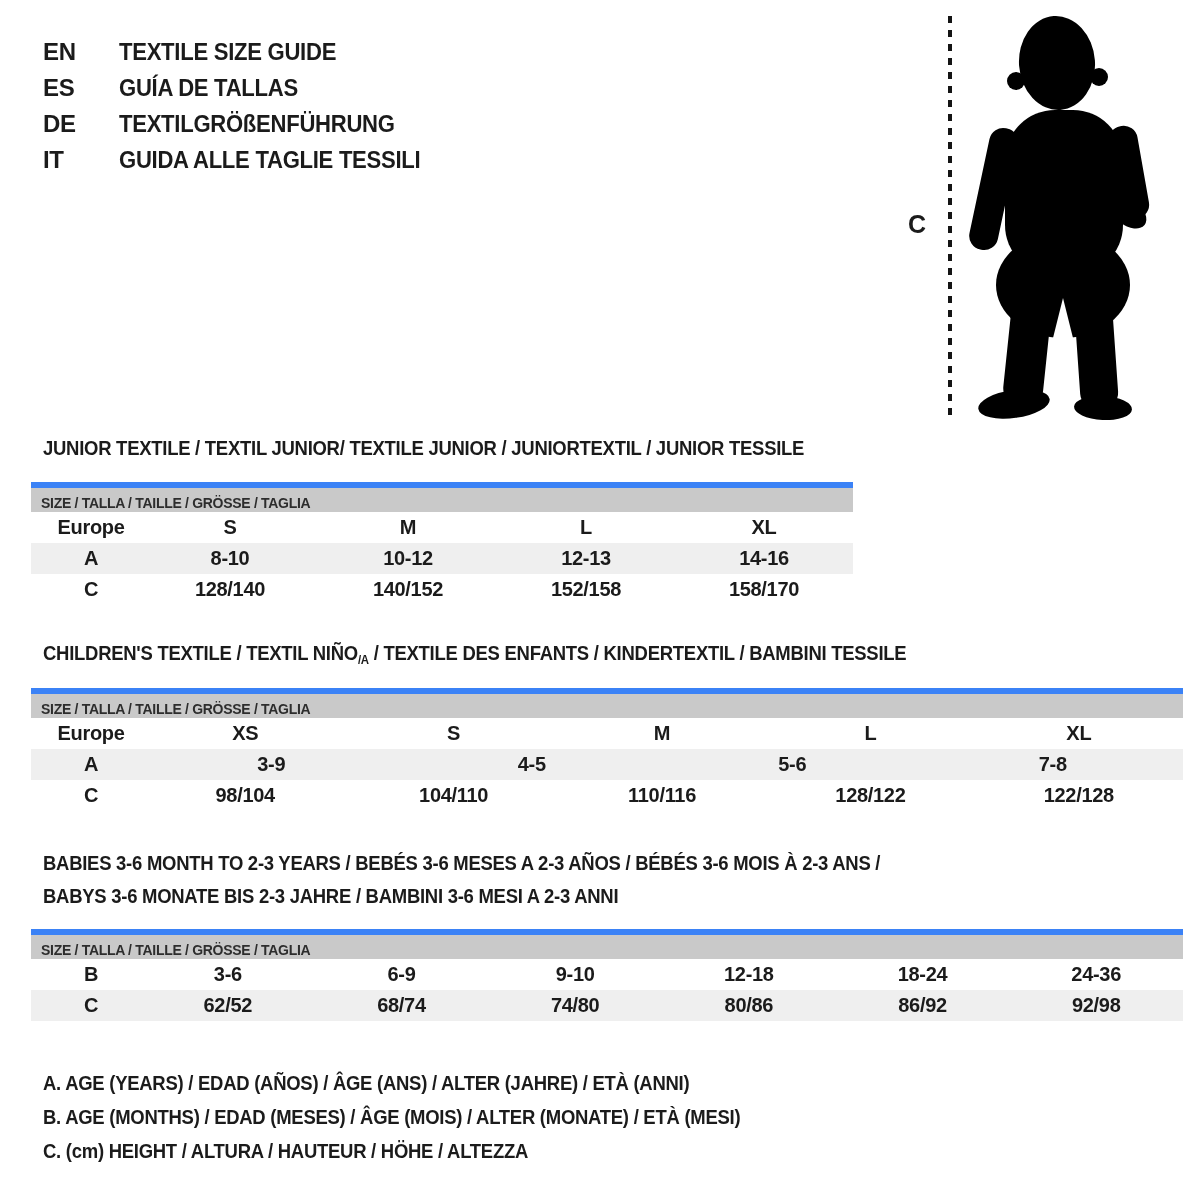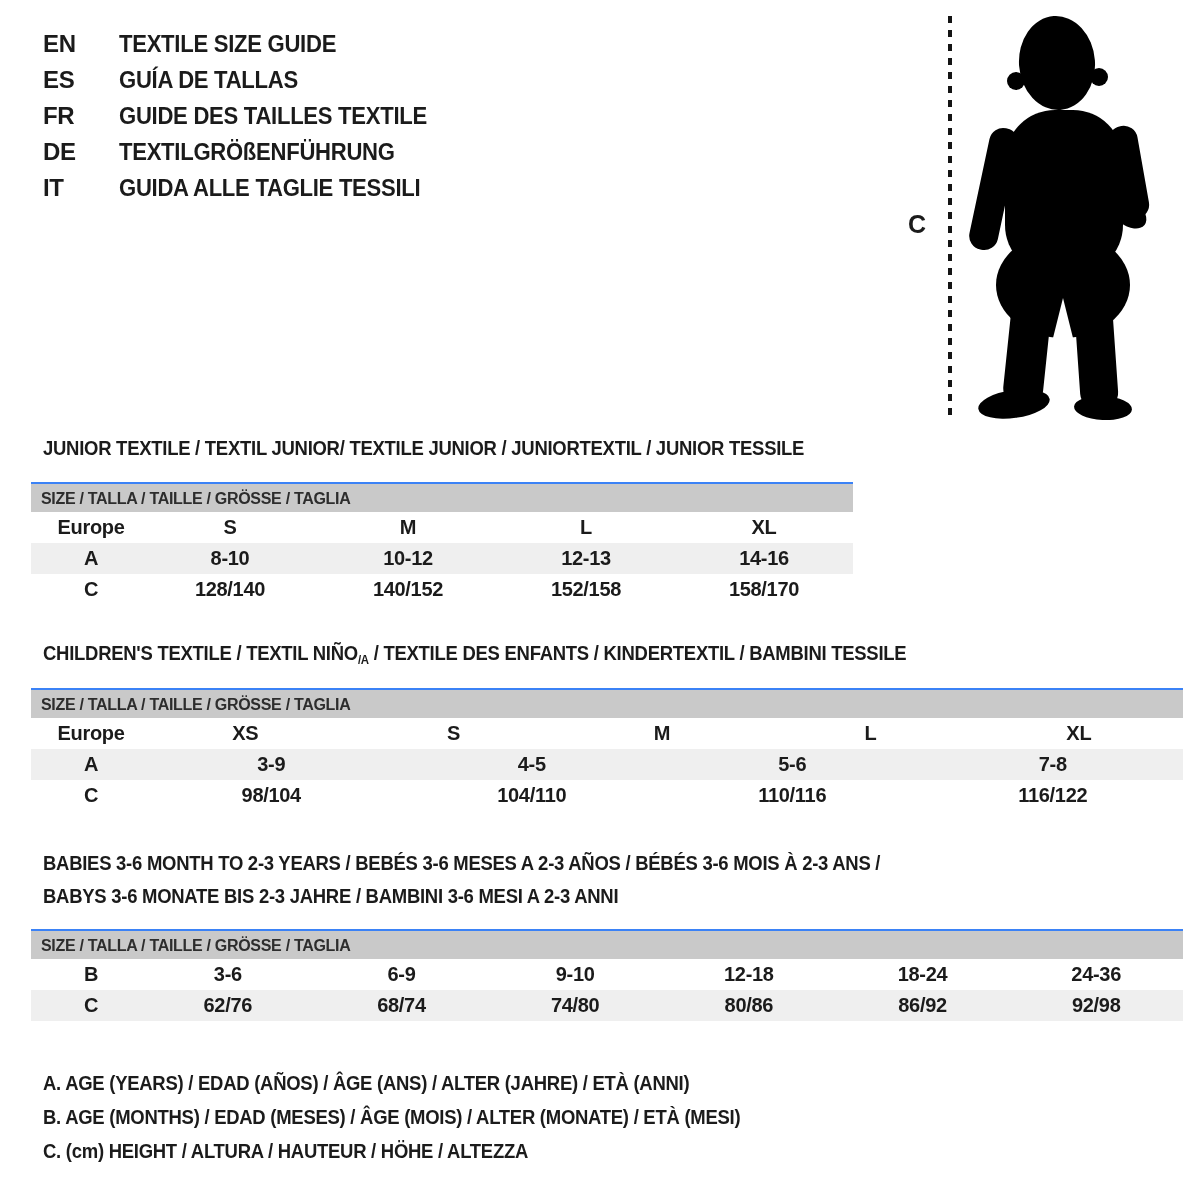--- a/index.html
+++ b/index.html
@@ -5,21 +5,21 @@
   * { margin:0; padding:0; box-sizing:border-box; }
   html,body { background:#ffffff; }
   .page {
     position:relative; width:1200px; height:1200px; background:#ffffff;
     font-family:"Liberation Sans", sans-serif; color:#1b1b1b; overflow:hidden;
     font-weight:700;
   }
 
   
   .lang-list { position:absolute; left:43px; top:30px; }
-  .lang-row { display:flex; height:36px; align-items:flex-start; }
+  .lang-row { display:flex; height:36px; align-items:flex-end; }
   .lang-code { width:76px; font-size:24px; letter-spacing:-0.3px; }
   .lang-title { font-size:24px; letter-spacing:-0.3px; transform:scaleX(0.92); transform-origin:0 50%; white-space:nowrap; }
 
   
   .figure-line {
     position:absolute; left:948px; top:16px; width:4px; height:400px;
     background:repeating-linear-gradient(to bottom, #141414 0 7px, transparent 7px 14px);
   }
   .figure-label { position:absolute; left:908px; top:210px; font-size:25px; }
   .figure-svg { position:absolute; left:950px; top:0; width:250px; height:440px; }
@@ -34,22 +34,22 @@
   .heading-children{ top:641px; }
   .heading-babies  { top:846px; line-height:33px; }
 
   
   .size-table { position:absolute; left:31px; }
   .t-junior   { top:482px; width:822px; }
   .t-children { top:688px; width:1152px; }
   .t-babies   { top:929px; width:1152px; }
   .thead {
     height:30px; line-height:30px; background:#c9c9c9; color:#2d2d2d;
-    font-size:16px; padding-left:10px; letter-spacing:-0.3px;
-    border-top:2px solid #3b82f6; white-space:nowrap;
+    font-size:14px; padding-left:10px; letter-spacing:-0.3px;
+    border-top:6px solid #3b82f6; white-space:nowrap;
   }
   .trow { display:flex; height:31px; line-height:31px; font-size:20px; }
   .trow.alt { background:#efefef; }
   .tcell { flex:1; text-align:center; letter-spacing:-0.3px; }
   .tcell.lbl { flex:0 0 110px; text-align:center; padding-left:10px; }
 
   
   .legend { position:absolute; left:43px; top:1066px; }
   .legend-line {
     font-size:21px; line-height:34px; letter-spacing:-0.3px; white-space:nowrap;
@@ -62,24 +62,20 @@
 <div class="page">
 
   <div class="lang-list">
     <div class="lang-row">
       <span class="lang-code">EN</span>
       <span class="lang-title">TEXTILE SIZE GUIDE</span>
     </div>
     <div class="lang-row">
       <span class="lang-code">ES</span>
       <span class="lang-title">GUÍA DE TALLAS</span>
-    </div>
-    <div class="lang-row">
-      <span class="lang-code">FR</span>
-      <span class="lang-title">GUIDE DES TAILLES TEXTILE</span>
     </div>
     <div class="lang-row">
       <span class="lang-code">DE</span>
       <span class="lang-title">TEXTILGRÖßENFÜHRUNG</span>
     </div>
     <div class="lang-row">
       <span class="lang-code">IT</span>
       <span class="lang-title">GUIDA ALLE TAGLIE TESSILI</span>
     </div>
   </div>
@@ -155,42 +151,43 @@
       <div class="tcell">3-9</div>
       <div class="tcell">4-5</div>
       <div class="tcell">5-6</div>
       <div class="tcell">7-8</div>
     </div>
     <div class="trow">
       <div class="tcell lbl">C</div>
       <div class="tcell">98/104</div>
       <div class="tcell">104/110</div>
       <div class="tcell">110/116</div>
-      <div class="tcell">116/122</div>
+      <div class="tcell">128/122</div>
+      <div class="tcell">122/128</div>
     </div>
   </div>
 
   <h2 class="sec-heading heading-babies">
     <span style="display:block">BABIES 3-6 MONTH TO 2-3 YEARS / BEBÉS 3-6 MESES A 2-3 AÑOS / BÉBÉS 3-6 MOIS À 2-3 ANS /</span>
     <span style="display:block">BABYS 3-6 MONATE BIS 2-3 JAHRE / BAMBINI 3-6 MESI A 2-3 ANNI</span>
   </h2>
   <div class="size-table t-babies">
     <div class="thead">SIZE / TALLA / TAILLE / GRÖSSE / TAGLIA</div>
     <div class="trow">
       <div class="tcell lbl">B</div>
       <div class="tcell">3-6</div>
       <div class="tcell">6-9</div>
       <div class="tcell">9-10</div>
       <div class="tcell">12-18</div>
       <div class="tcell">18-24</div>
       <div class="tcell">24-36</div>
     </div>
     <div class="trow alt">
       <div class="tcell lbl">C</div>
-      <div class="tcell">62/76</div>
+      <div class="tcell">62/52</div>
       <div class="tcell">68/74</div>
       <div class="tcell">74/80</div>
       <div class="tcell">80/86</div>
       <div class="tcell">86/92</div>
       <div class="tcell">92/98</div>
     </div>
   </div>
 
   <div class="legend">
     <div class="legend-line">A. AGE (YEARS) / EDAD (AÑOS) / ÂGE (ANS) / ALTER (JAHRE) / ETÀ (ANNI)</div>

